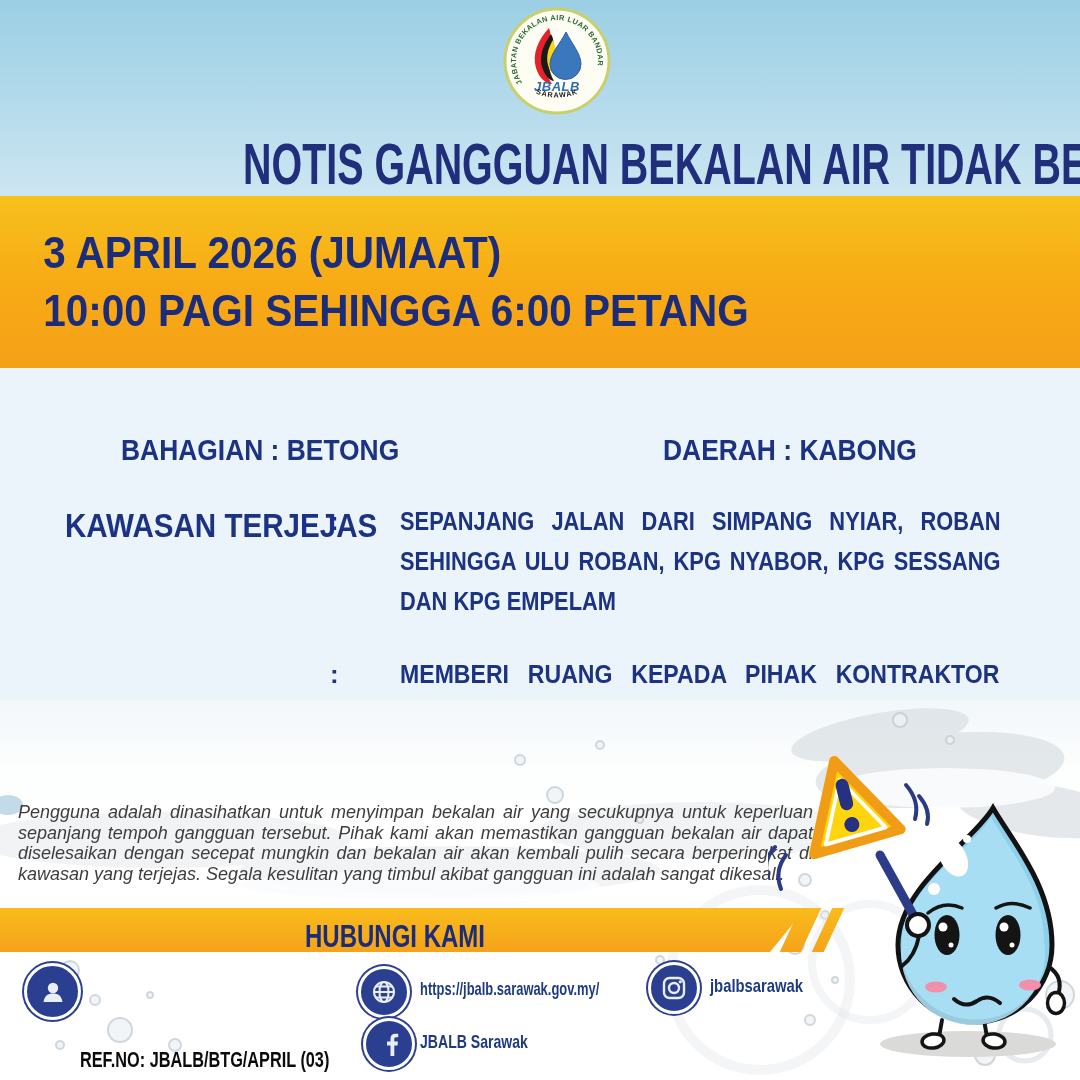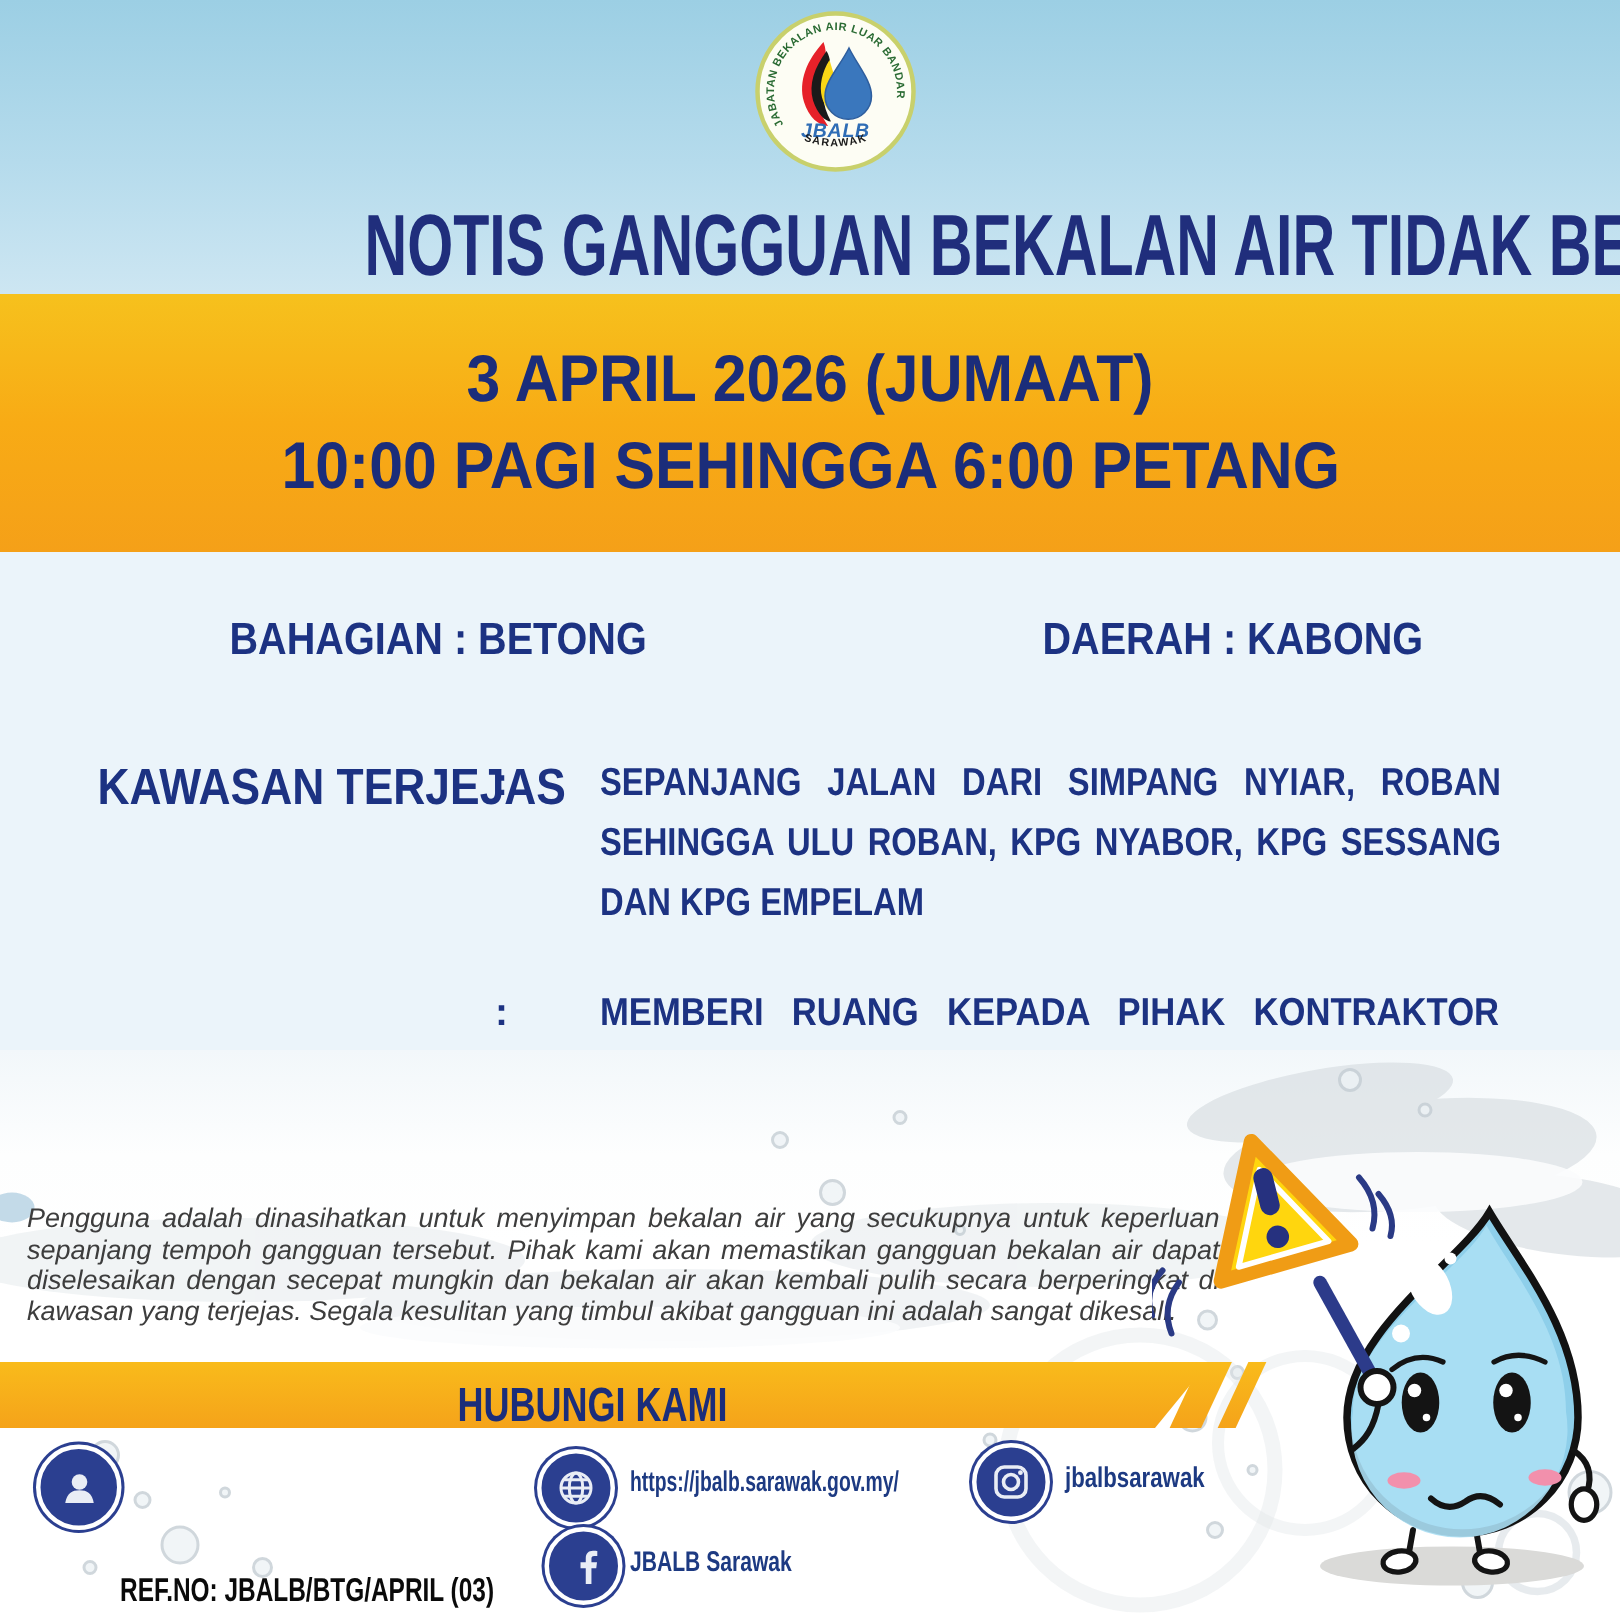--- a/index.html
+++ b/index.html
@@ -12,27 +12,27 @@
   .top-bg{position:absolute;left:0;top:0;width:1080px;height:196px;
     background:linear-gradient(180deg,#9ccfe4 0%,#b5dbec 55%,#cde6f2 100%);}
   .logo{position:absolute;left:502px;top:6px;width:110px;height:110px;}
   .title-wrap{position:absolute;left:0;top:130px;width:1080px;text-align:center;}
   .title-text{display:inline-block;white-space:nowrap;font-weight:bold;
     font-size:58px;letter-spacing:0;color:#202e7c;
     transform:scaleX(.68);transform-origin:center;}
   
   .banner{position:absolute;left:0;top:196px;width:1080px;height:172px;
     background:linear-gradient(180deg,#f6c11d 0%,#f8ab15 50%,#f5a018 100%);
-    display:flex;flex-direction:column;align-items:center;justify-content:center;gap:10px;}
+    display:flex;flex-direction:column;justify-content:center;gap:10px;}
   .banner-line{display:inline-block;white-space:nowrap;font-weight:bold;font-size:44px;
     color:#1b2d7a;transform:scaleX(.92);transform-origin:center;line-height:1.1;}
   
   .content-bg{position:absolute;left:0;top:368px;width:1080px;height:334px;background:#ebf4fa;}
   .navy{color:#1c3282;font-weight:bold;}
-  .region{position:absolute;top:410px;font-size:30px;white-space:nowrap;margin-left:32px;}
+  .region{position:absolute;top:433px;font-size:30px;white-space:nowrap;}
   .region .inner{display:inline-block;transform:scaleX(.88);transform-origin:left center;}
   .bahagian{left:121px;}
   .daerah{left:663px;}
   .field-label{position:absolute;left:65px;font-size:34px;white-space:nowrap;}
   .field-label .inner{display:inline-block;transform-origin:left center;}
   .field-colon{position:absolute;left:330px;font-size:26px;}
   .field-value{position:absolute;left:400px;font-size:26px;line-height:40px;
     text-align:justify;transform-origin:left top;}
   .kawasan-label{top:506px;} .kawasan-label .inner{transform:scaleX(.87);}
   .kawasan-colon{top:506px;}

